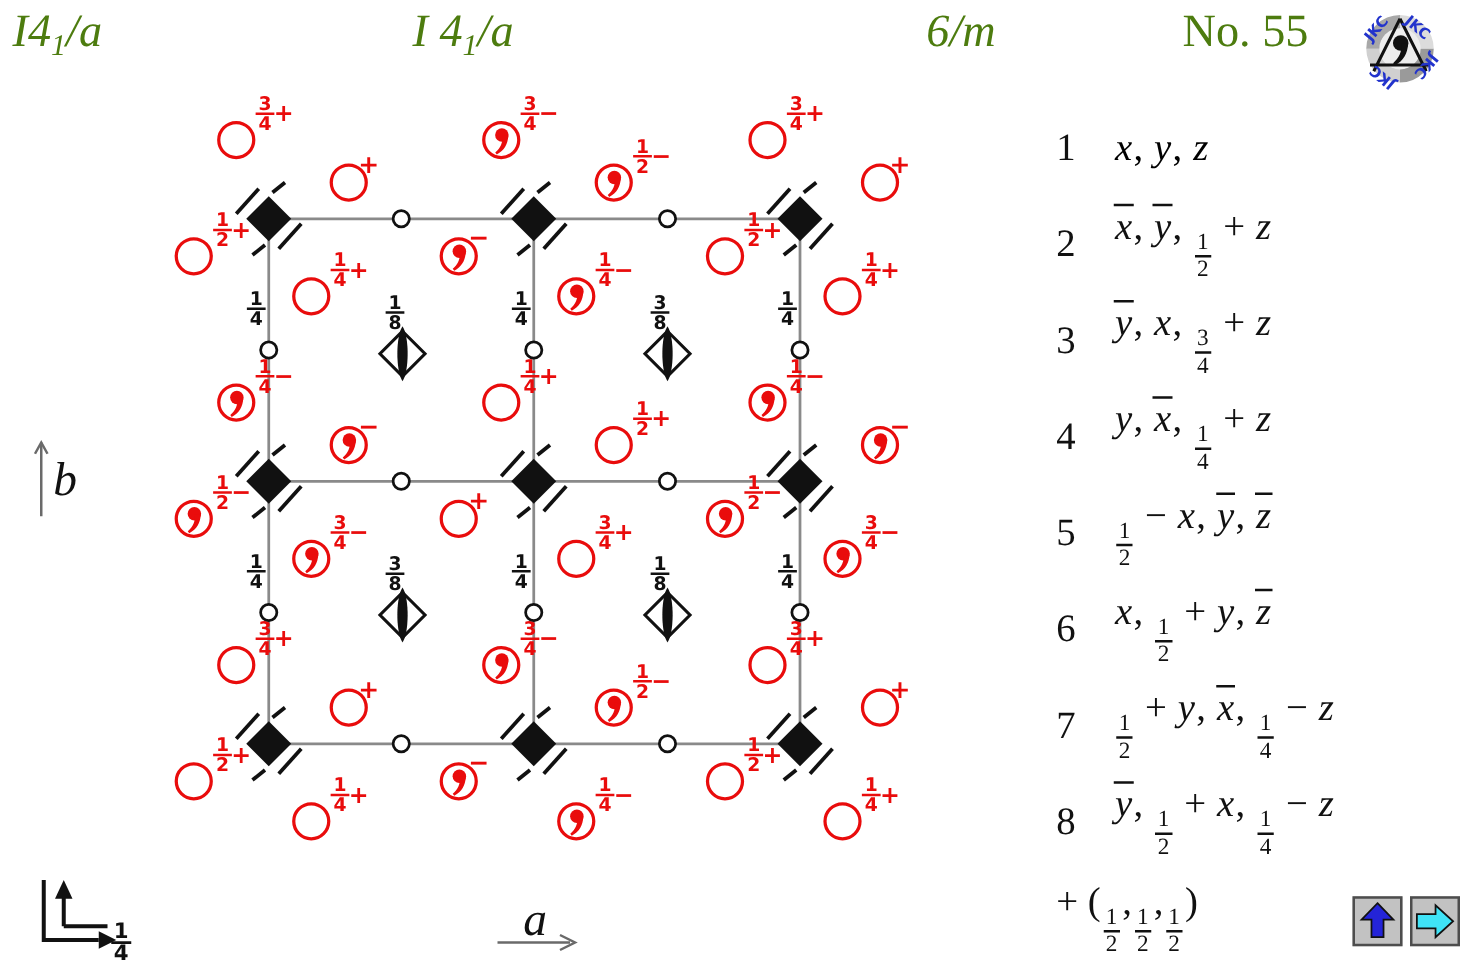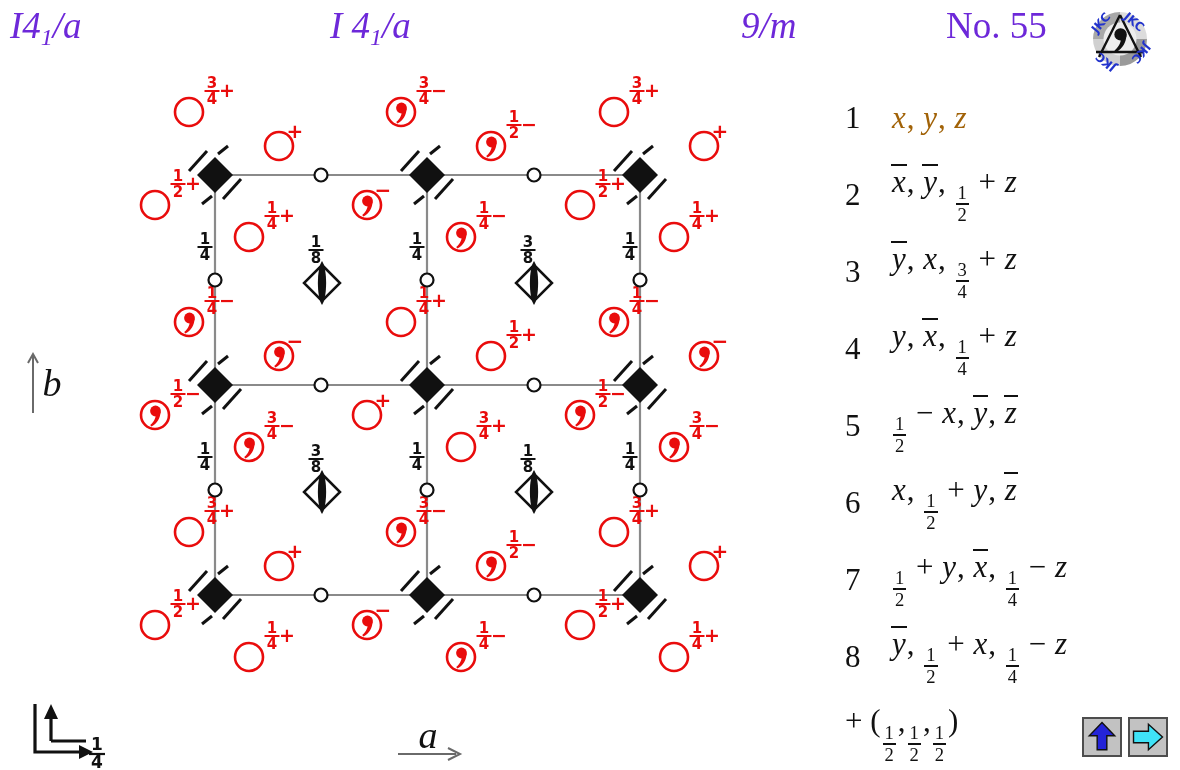--- a/index.html
+++ b/index.html
@@ -1,51 +1,51 @@
 <!DOCTYPE html>
 <html><head>
 <meta charset="utf-8">
 <style>
   html,body{margin:0;padding:0;background:#fff;}
   body{position:relative;width:1180px;height:770px;overflow:hidden;
        font-family:"Liberation Serif",serif;color:#111;}
-  .hdr{position:absolute;top:4px;font-size:37px;color:#6d28d9;white-space:nowrap;}
+  .hdr{position:absolute;top:4px;font-size:37px;color:#4d7c0f;white-space:nowrap;}
   .it{font-style:italic;}
   .sub{font-size:24px;vertical-align:-7px;}
   #title-left{left:10px;}
   #title-mid{left:330px;}
   #point-group{left:741px;}
   #sg-number{left:946px;font-style:normal;}
   #diagram-wrap{position:absolute;left:0;top:0;width:790px;height:770px;}
   #positions-list{position:absolute;left:845px;top:79px;width:320px;}
   .pos-row{height:77px;display:flex;align-items:center;font-size:31px;}
   .pos-row .num{width:30px;margin-right:16px;font-style:normal;color:#111;}
   .coords{white-space:nowrap;}
-  .coords.blue, .coords.blue .var, .coords.blue .pt{color:#a16207;}
+  .coords.blue, .coords.blue .var, .coords.blue .pt{color:#000000;}
   .var{font-style:italic;padding:0 1px;}
   .ov{display:inline-block;border-top:2px solid #111;line-height:1.0;margin-top:-2px;}
   .frac{display:inline-flex;flex-direction:column;align-items:center;
         vertical-align:-0.42em;font-size:0.60em;line-height:1.08;font-style:normal;margin:0 2px;}
   .frac .fn{border-bottom:2px solid #111;padding:0 2px;}
   .frac .fd{padding:0 2px;}
   #lattice-translation{position:absolute;left:845px;top:703px;font-size:31px;white-space:nowrap;}
   .navbtn{position:absolute;width:40px;height:40px;background:#c2c2c2;
           border:2px solid #4d4d4d;box-sizing:border-box;padding:0;cursor:pointer;}
   #nav-up{left:1082px;top:717px;}
   #nav-next{left:1128px;top:717px;}
   #logo{position:absolute;left:1087px;top:6px;width:66px;height:66px;}
 </style>
 </head>
 <body>
 
 <div class="hdr it" id="title-left"><span>I4</span><span class="sub">1</span><span>/a</span></div>
 
 <div class="hdr it" id="title-mid"><span>I 4</span><span class="sub">1</span><span>/a</span></div>
 
-<div class="hdr it" id="point-group">9/m</div>
+<div class="hdr it" id="point-group">6/m</div>
 
 <div class="hdr" id="sg-number">No. 55</div>
 
 <svg id="logo" viewBox="0 0 66 66">
   <g>
     <path d="M33,6 A27,27 0 0 1 60,33 L49,33 A16,16 0 0 0 33,17 Z" fill="#dcdcdc"></path>
     <path d="M60,33 A27,27 0 0 1 33,60 L33,49 A16,16 0 0 0 49,33 Z" fill="#9a9a9a"></path>
     <path d="M33,60 A27,27 0 0 1 6,33 L17,33 A16,16 0 0 0 33,49 Z" fill="#d0d0d0"></path>
     <path d="M6,33 A27,27 0 0 1 33,6 L33,17 A16,16 0 0 0 17,33 Z" fill="#a8a8a8"></path>
     <circle cx="33" cy="33" r="16.5" fill="#ededed"></circle>

